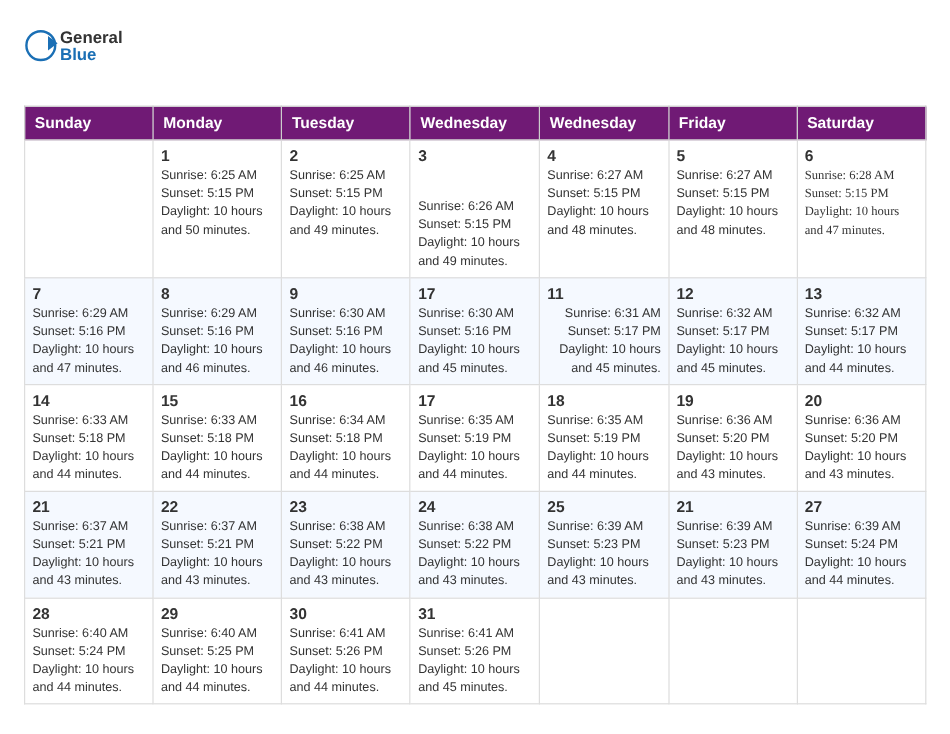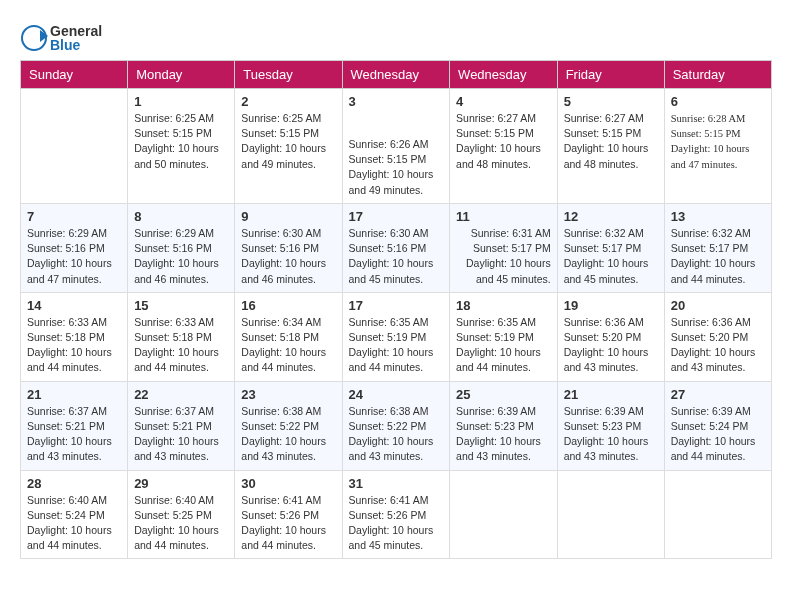--- a/index.html
+++ b/index.html
@@ -7,21 +7,21 @@
       font-family: Arial, sans-serif;
       background: #fff;
       width: 792px;
       min-height: 612px;
       padding: 20px;
     }
     .header-area {
       display: flex;
       justify-content: space-between;
       align-items: flex-start;
-      margin-bottom: 4px;
+      margin-bottom: 32px;
     }
     .logo {
       display: flex;
       align-items: center;
       gap: 4px;
     }
     .title-area {
       text-align: right;
     }
     .month-title {
@@ -32,24 +32,24 @@
     .location-title {
       font-size: 16px;
       color: #555;
     }
     .calendar {
       width: 100%;
       border-collapse: collapse;
       border: 1px solid #ccc;
     }
     .calendar th {
-      background-color: #be185d;
+      background-color: #701a75;
       color: #fff;
       font-size: 13px;
-      font-weight: normal;
+      font-weight: bold;
       padding: 6px 8px;
       text-align: left;
       border: 1px solid #ccc;
     }
     .calendar td {
       vertical-align: top;
       padding: 5px 6px;
       border: 1px solid #ddd;
       font-size: 10.5px;
       color: #333;

